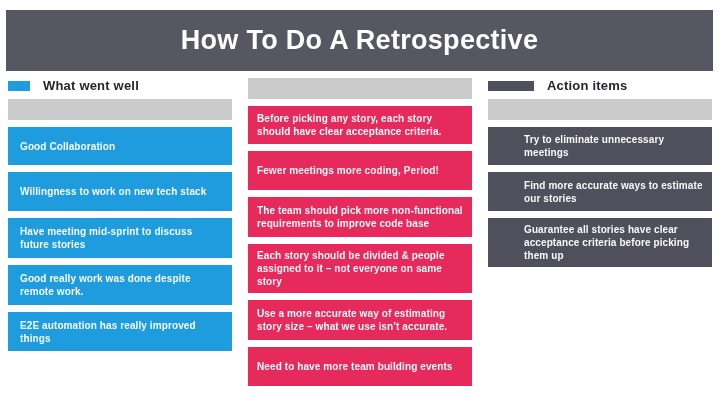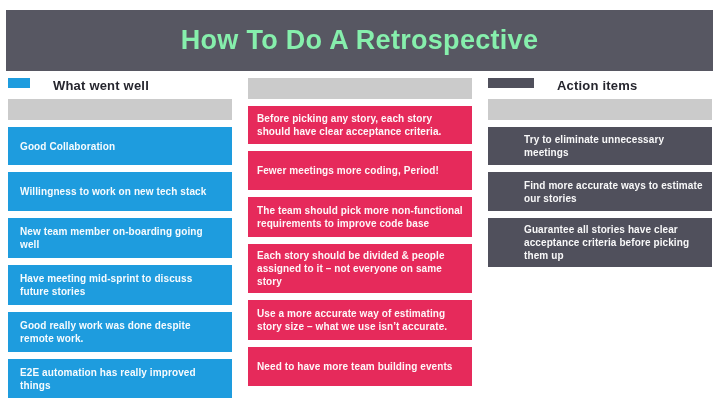--- a/index.html
+++ b/index.html
@@ -16,35 +16,35 @@
   .title-bar {
     margin: 10px 7px 7px 6px;
     height: 61px;
     background: #575762;
     display: flex;
     align-items: center;
     justify-content: center;
   }
   .title-bar h1 {
     margin: 0;
-    color: #86efac;
+    color: #ffffff;
     font-size: 27px;
     font-weight: bold;
     letter-spacing: 0.3px;
   }
   .board {
     display: grid;
     grid-template-columns: 1fr 1fr 1fr;
     gap: 16px;
     padding: 0 8px;
   }
   .col-header {
     display: flex;
-    align-items: flex-start;
-    gap: 23px;
+    align-items: center;
+    gap: 13px;
     height: 15px;
     margin-bottom: 6px;
   }
   .swatch {
     width: 10px;
     height: 10px;
     flex: 0 0 10px;
   }
   .col-header .label {
     font-size: 13px;
@@ -96,21 +96,20 @@
 
   <div class="column">
     <div class="col-header">
       <span class="swatch c-blue"></span>
       <span class="label">What went well</span>
     </div>
     <div class="input-bar"></div>
     <div class="cards">
       <div class="card c-blue mh38">Good Collaboration</div>
       <div class="card c-blue mh39">Willingness to work on new tech stack</div>
-      <div class="card c-blue mh40">New team member on-boarding going well</div>
       <div class="card c-blue mh40">Have meeting mid-sprint to discuss future stories</div>
       <div class="card c-blue mh40">Good really work was done despite remote work.</div>
       <div class="card c-blue mh39">E2E automation has really improved things</div>
     </div>
   </div>
 
   <div class="column">
     <div class="input-bar"></div>
     <div class="cards">
       <div class="card c-pink mh38">Before picking any story, each story should have clear acceptance criteria.</div>

